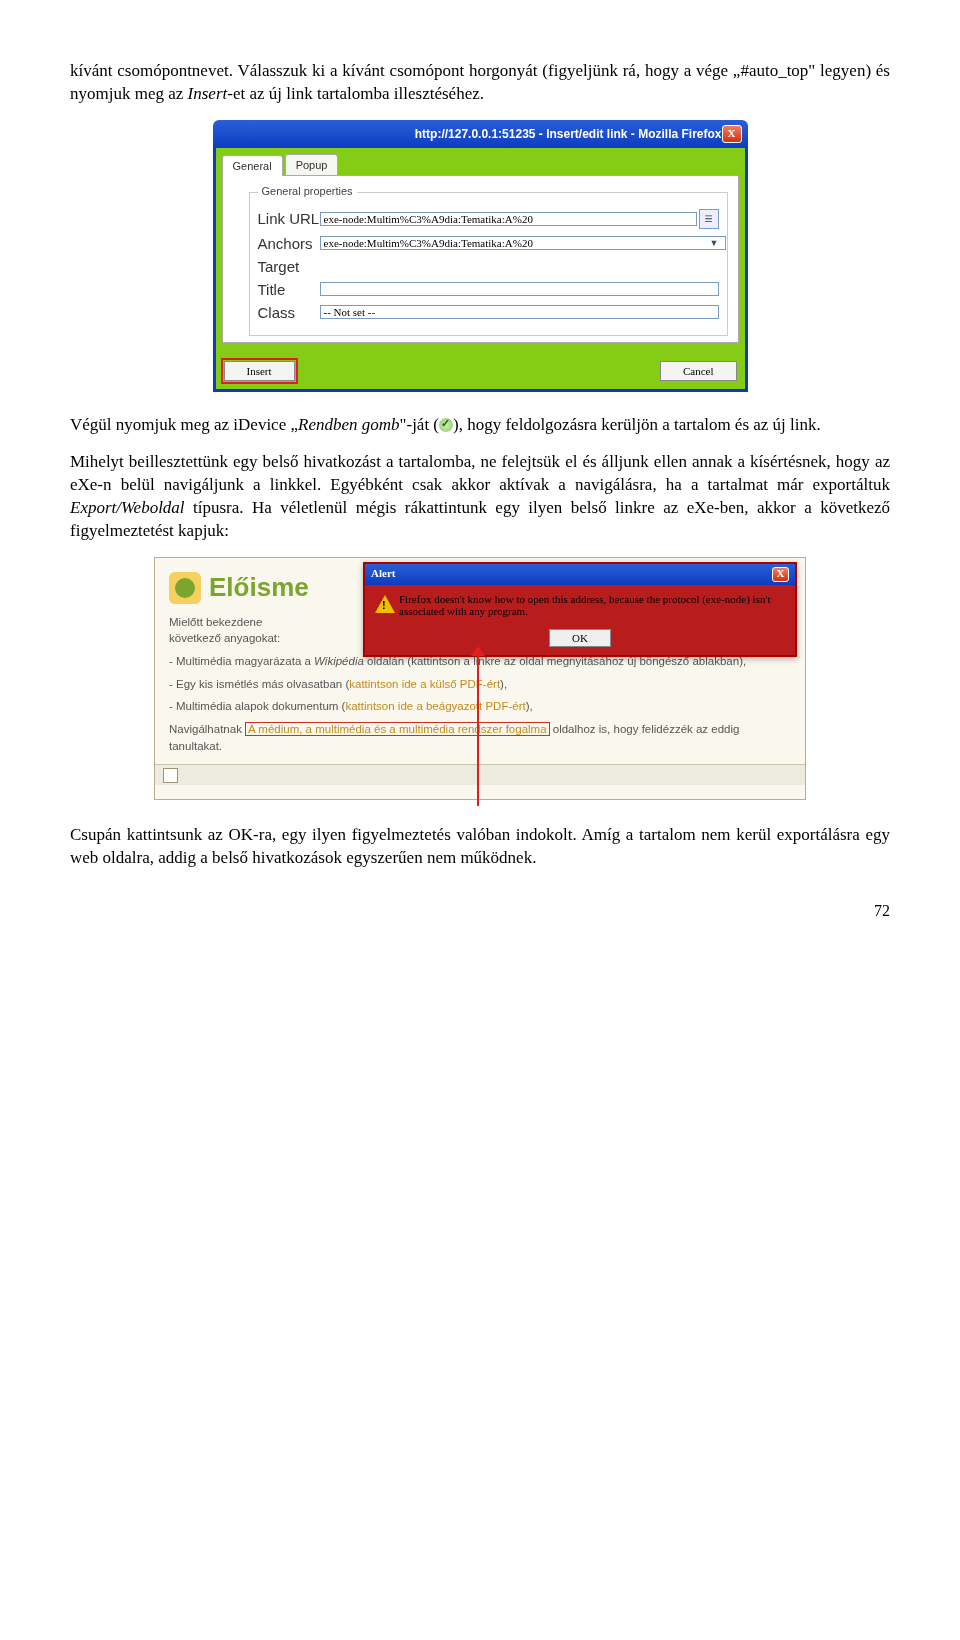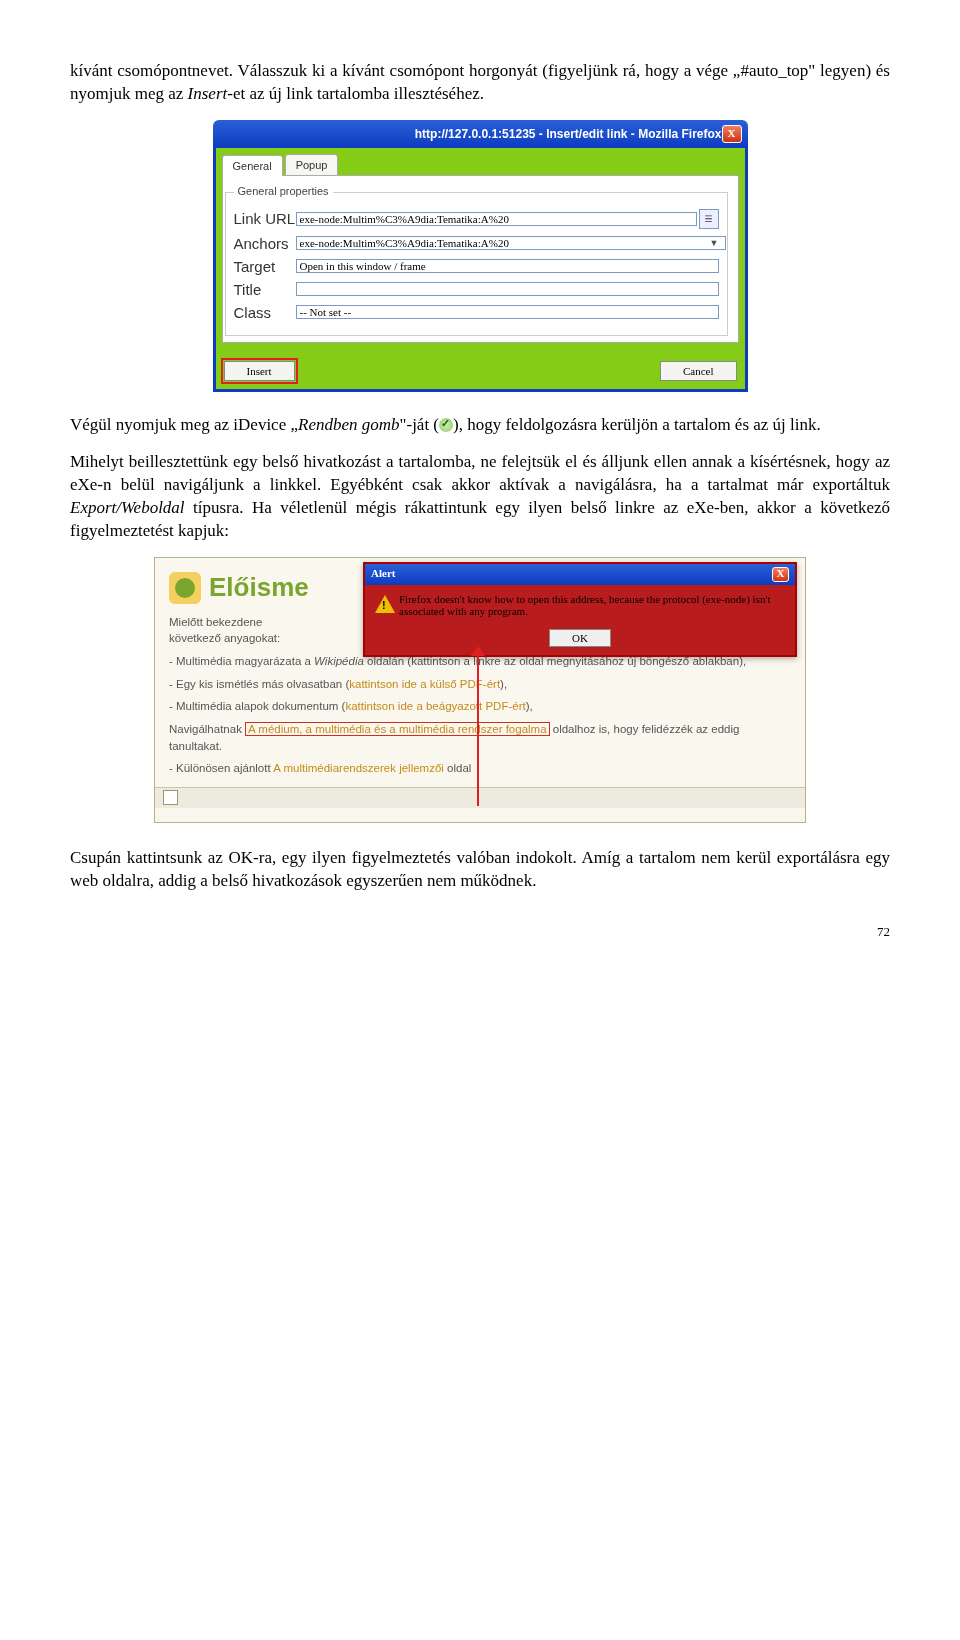--- a/index.html
+++ b/index.html
@@ -5,21 +5,21 @@
 body{font-family:"Times New Roman",serif;font-size:17px;color:#000;margin:0;padding:60px 70px 40px 70px;background:#fff;width:960px;box-sizing:border-box;line-height:1.35}
 p{margin:0 0 14px 0;text-align:justify}
 .italic{font-style:italic}
 .dialog-wrap{margin:10px auto 22px auto;width:535px}
 .titlebar{background:linear-gradient(to bottom,#2a5fd8,#0d3cc0);color:#fff;font:bold 12px Tahoma,sans-serif;padding:5px 6px;border-radius:6px 6px 0 0;display:flex;align-items:center;justify-content:flex-end}
 .close-x{background:linear-gradient(#f08060,#d03010);border:1px solid #fff;border-radius:3px;width:18px;height:16px;color:#fff;font:bold 11px Tahoma;text-align:center;line-height:14px}
 .dialog-body{background:#84cc16;border:3px solid #0d3cc0;border-top:none;padding:6px;font:11px Tahoma,sans-serif;color:#333}
 .tabs{display:flex;gap:0;border-bottom:1px solid #aaa;margin-bottom:0}
 .tab{background:#f6f6f3;border:1px solid #aaa;border-bottom:none;padding:4px 10px;font-size:11px;border-radius:3px 3px 0 0;margin-right:2px}
 .tab.active{background:#fff;position:relative;top:1px}
-.panel{background:#fff;border:1px solid #aaa;border-top:none;padding:10px 10px 6px 2px}
+.panel{background:#fff;border:1px solid #aaa;border-top:none;padding:10px 10px 6px 26px}
 .fieldset{border:1px solid #ccc;padding:10px 8px 8px 8px;position:relative;margin-top:6px}
 .legend{position:absolute;top:-8px;left:8px;background:#fff;padding:0 4px;font-size:11px;color:#444}
 .row{display:flex;align-items:center;margin:6px 0}
 .row label{width:62px;font-size:15px;color:#333}
 .row input,.row select{flex:1;border:1px solid #7a9ac0;font:11px Tahoma;padding:2px 3px;height:14px;box-sizing:border-box;background:#fff}
 .url-icon{width:18px;height:18px;border:1px solid #7a9ac0;margin-left:2px;background:#eef;display:flex;align-items:center;justify-content:center;font-size:9px}
 .btnrow{display:flex;justify-content:space-between;margin:18px 2px 2px 2px}
 .btn{background:#f4f4f0;border:1px solid #888;padding:3px 22px;font:11px Tahoma;cursor:pointer}
 .btn.highlight{outline:2px solid #e02020;outline-offset:1px}
 .tick{display:inline-block;width:14px;height:14px;border-radius:50%;background:radial-gradient(#cfe8b8,#8fce60);position:relative;vertical-align:-2px}
@@ -37,21 +37,21 @@
 .alert-ok{text-align:center;padding:4px 0 8px 0}
 .alert-ok button{padding:2px 22px;font:11px Tahoma;border:1px solid #888;background:#efefef}
 .mini{color:#555;font-size:11.5px;margin:6px 0;line-height:1.45}
 .orange{color:#c58a1a}
 .hl{border:1px solid #cc3020;padding:0 2px}
 .arrow-holder{position:relative;height:0}
 .arrow-line{position:absolute;left:308px;top:-108px;width:2px;height:154px;background:#e02020}
 .arrow-head{position:absolute;left:302px;top:-114px;width:0;height:0;border-left:7px solid transparent;border-right:7px solid transparent;border-bottom:10px solid #e02020}
 .foot-band{background:#ecebde;border-top:1px solid #c9c5a9;height:20px;margin-top:10px;margin-left:-14px;margin-right:-14px;display:flex;align-items:center;padding-left:8px}
 .foot-square{width:13px;height:13px;border:1px solid #9a9578;background:#fff}
-.page-num{text-align:right;font-size:13px;margin-top:30px}
+.page-num{text-align:right;font-size:16px;margin-top:30px}
 </style>
 </head>
 <body>
 
 <p>
 <span>kívánt csomópontnevet. Válasszuk ki a kívánt csomópont horgonyát (figyeljünk rá, hogy a vége „#auto_top" legyen) és nyomjuk meg az </span><span class="italic">Insert</span><span>-et az új link tartalomba illesztéséhez.</span>
 </p>
 
 <div class="dialog-wrap">
   <div class="titlebar">
@@ -71,21 +71,20 @@
           <input value="exe-node:Multim%C3%A9dia:Tematika:A%20" style="">
           <span class="url-icon">☰</span>
         </div>
         <div class="row">
           <label>Anchors</label>
           <input style="padding-right: 16px;" value="exe-node:Multim%C3%A9dia:Tematika:A%20">
           <span style="margin-left:-16px;color:#356;font-size:9px">▼</span>
         </div>
         <div class="row">
           <label>Target</label>
-          <input value="Open in this window / frame" style="">
         </div>
         <div class="row">
           <label>Title</label>
           <input value="" style="">
         </div>
         <div class="row">
           <label>Class</label>
           <input value="-- Not set --" style="">
         </div>
       </div>
@@ -139,23 +138,20 @@
     <div class="mini">
       <span>- Multimédia alapok dokumentum (</span><span class="orange">kattintson ide a beágyazott PDF-ért</span><span>),</span>
     </div>
     <div class="mini">
       <span>Navigálhatnak </span><span class="orange hl">A médium, a multimédia és a multimédia rendszer fogalma</span><span> oldalhoz is, hogy felidézzék az eddig tanultakat.</span>
     </div>
     <div class="arrow-holder">
       <div class="arrow-head"></div>
       <div class="arrow-line"></div>
     </div>
-    <div class="mini">
-      <span>- Különösen ajánlott </span><span class="orange">A multimédiarendszerek jellemzői</span><span> oldal</span>
-    </div>
     <div class="foot-band">
       <span class="foot-square"></span>
     </div>
   </div>
 </div>
 
 <p>Csupán kattintsunk az OK-ra, egy ilyen figyelmeztetés valóban indokolt. Amíg a tartalom nem kerül exportálásra egy web oldalra, addig a belső hivatkozások egyszerűen nem működnek.</p>
 
 <div class="page-num">72</div>
 

